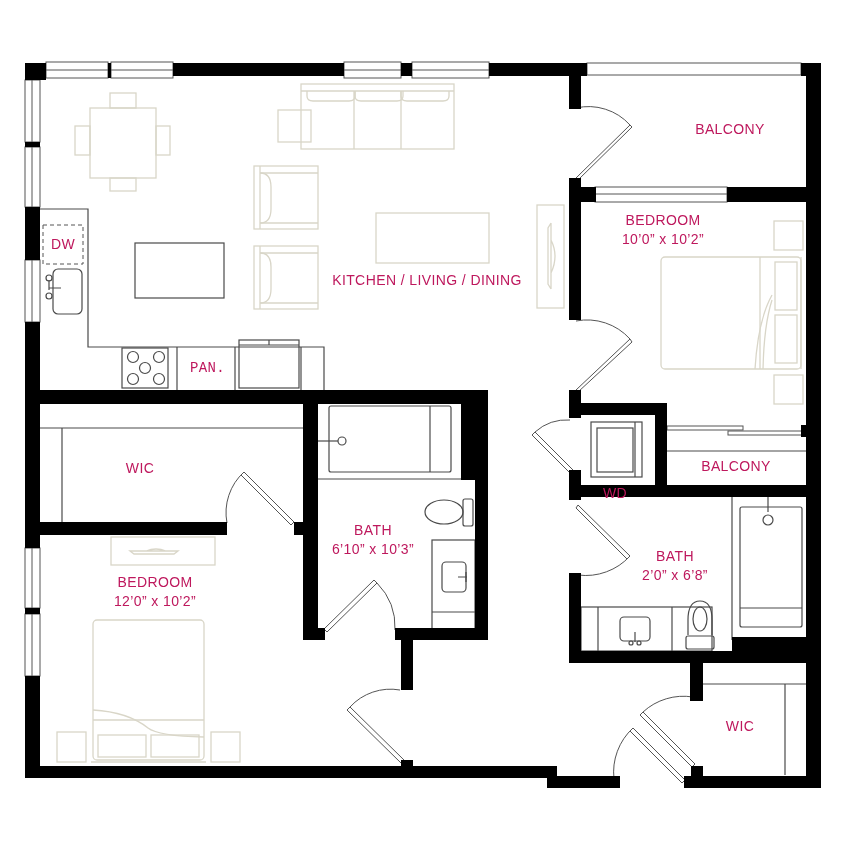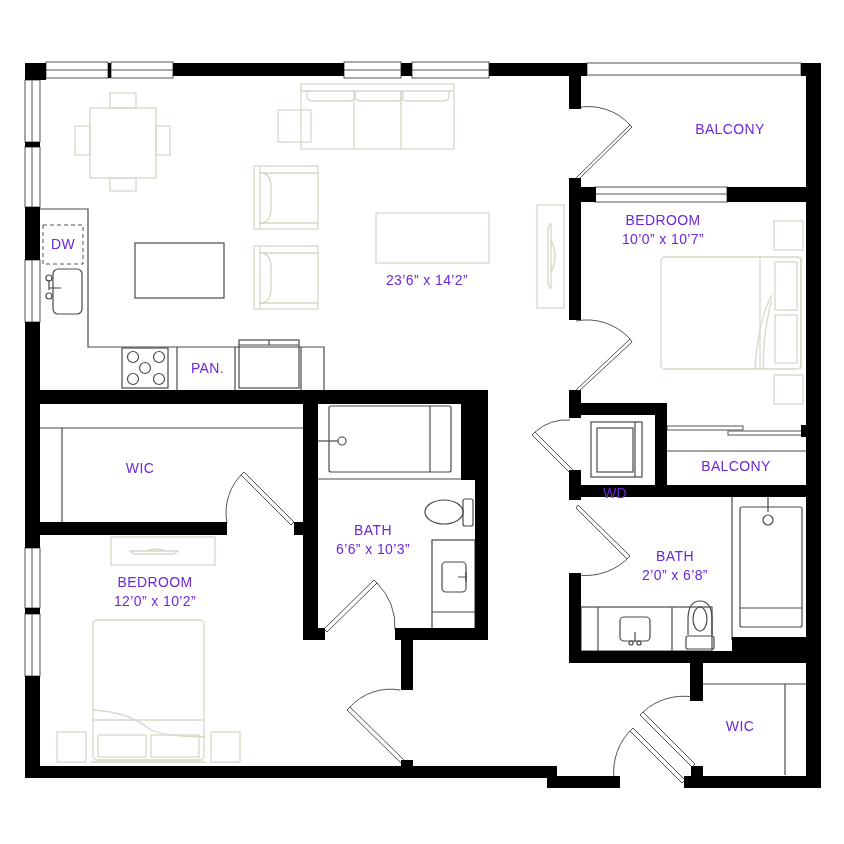--- a/index.html
+++ b/index.html
@@ -7,21 +7,21 @@
   .plan { position: absolute; left: 0; top: 0; width: 844px; height: 844px; }
   .wall { fill: #000000; }
   .win { fill: #ffffff; stroke: #555555; stroke-width: 1; }
   .winline { stroke: #555555; stroke-width: 1; }
   .fixture { fill: #ffffff; stroke: #4a4a4a; stroke-width: 1.2; }
   .fixline { fill: none; stroke: #4a4a4a; stroke-width: 1.2; }
   .furn { fill: none; stroke: #d9d6c8; stroke-width: 1.3; }
   .door { fill: #ffffff; stroke: #555555; stroke-width: 1; }
   .swing { fill: none; stroke: #555555; stroke-width: 1; }
   .dash { fill: none; stroke: #555555; stroke-width: 1; stroke-dasharray: 4 3; }
-  .lbl { position: absolute; font-family: "Liberation Sans", sans-serif; color: #6d28d9;
+  .lbl { position: absolute; font-family: "Liberation Sans", sans-serif; color: #be185d;
          font-size: 14px; letter-spacing: 0.4px; text-align: center; white-space: nowrap; line-height: 19px; }
   .lbl span { display: block; }
 </style>
 </head>
 <body>
 
 <svg class="plan" viewBox="0 0 844 844" xmlns="http://www.w3.org/2000/svg">
 
   <g>
 
@@ -315,51 +315,51 @@
 
     <rect class="wall" x="569" y="573" width="12" height="90"></rect>
     <rect class="wall" x="569" y="651" width="252" height="12"></rect>
     <rect class="wall" x="732" y="637" width="89" height="26"></rect>
     <rect class="wall" x="690" y="651" width="13" height="50"></rect>
     <rect class="wall" x="691" y="766" width="12" height="12"></rect>
   </g>
 </svg>
 
 <div class="lbl" style="left:312px;top:271px;width:230px;">
-  <span>23’6” x 14’2”</span>
+  <span>KITCHEN / LIVING / DINING</span>
 </div>
 <div class="lbl" style="left:660px;top:120px;width:140px;">
   <span>BALCONY</span>
 </div>
 <div class="lbl" style="left:593px;top:211px;width:140px;">
   <span>BEDROOM</span>
-  <span>10’0” x 10’7”</span>
+  <span>10’0” x 10’2”</span>
 </div>
 <div class="lbl" style="left:85px;top:573px;width:140px;">
   <span>BEDROOM</span>
   <span>12’0” x 10’2”</span>
 </div>
 <div class="lbl" style="left:318px;top:521px;width:110px;">
   <span>BATH</span>
-  <span>6’6” x 10’3”</span>
+  <span>6’10” x 10’3”</span>
 </div>
 <div class="lbl" style="left:615px;top:547px;width:120px;">
   <span>BATH</span>
   <span>2’0” x 6’8”</span>
 </div>
 <div class="lbl" style="left:110px;top:459px;width:60px;">
   <span>WIC</span>
 </div>
 <div class="lbl" style="left:710px;top:717px;width:60px;">
   <span>WIC</span>
 </div>
 <div class="lbl" style="left:686px;top:457px;width:100px;">
   <span>BALCONY</span>
 </div>
 <div class="lbl" style="left:43px;top:235px;width:40px;">
   <span>DW</span>
 </div>
-<div class="lbl" style="left:180px;top:359px;width:55px;">
+<div class="lbl" style="left:180px;top:359px;width:55px;font-family:Liberation Mono, monospace;">
   <span>PAN.</span>
 </div>
 <div class="lbl" style="left:597px;top:440px;width:36px;margin-top:44px;">
   <span>WD</span>
 </div>
 
 </body></html>

